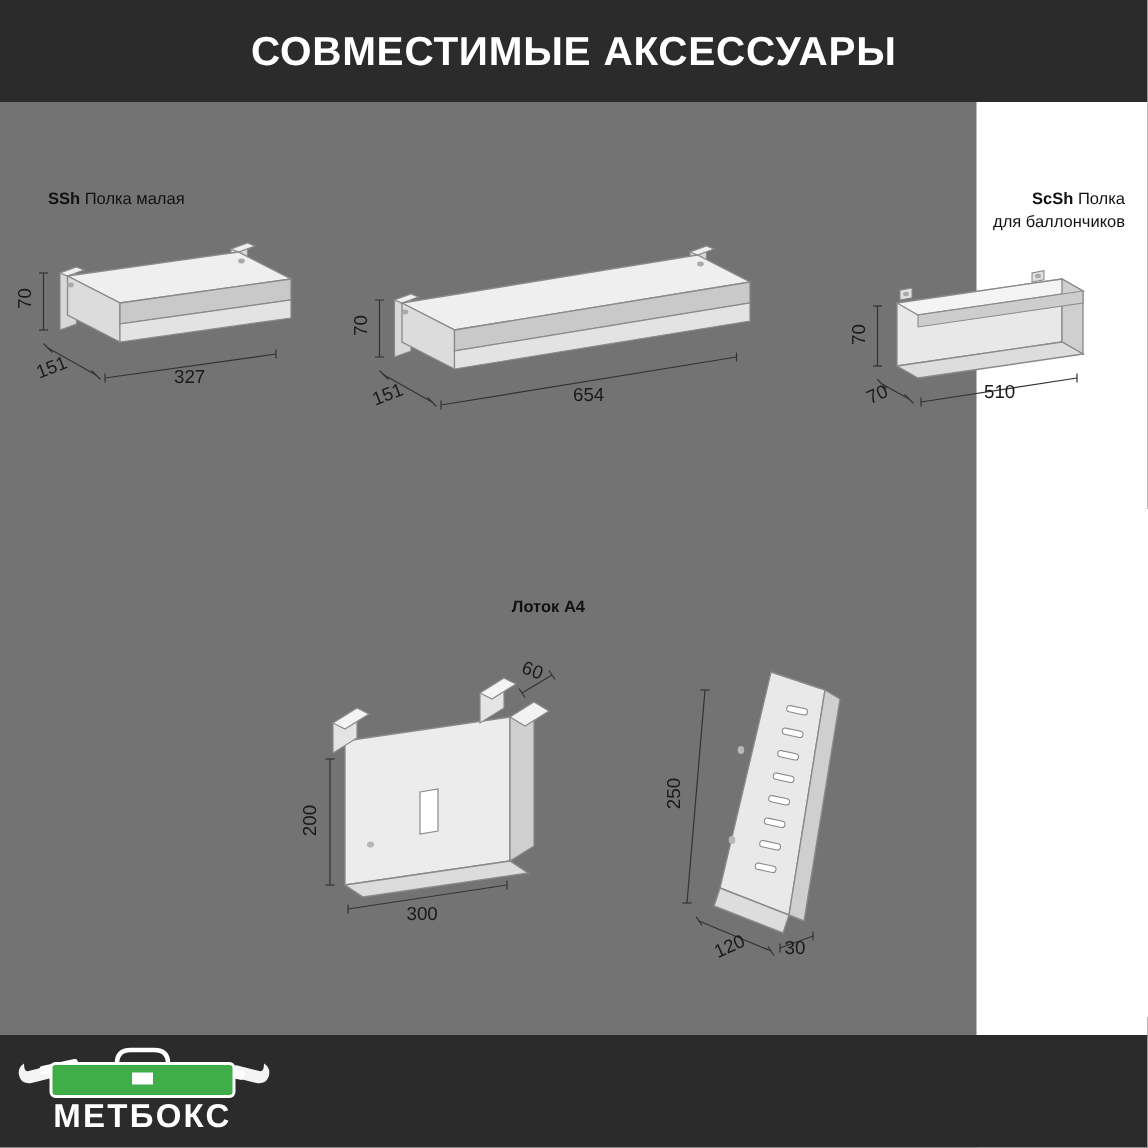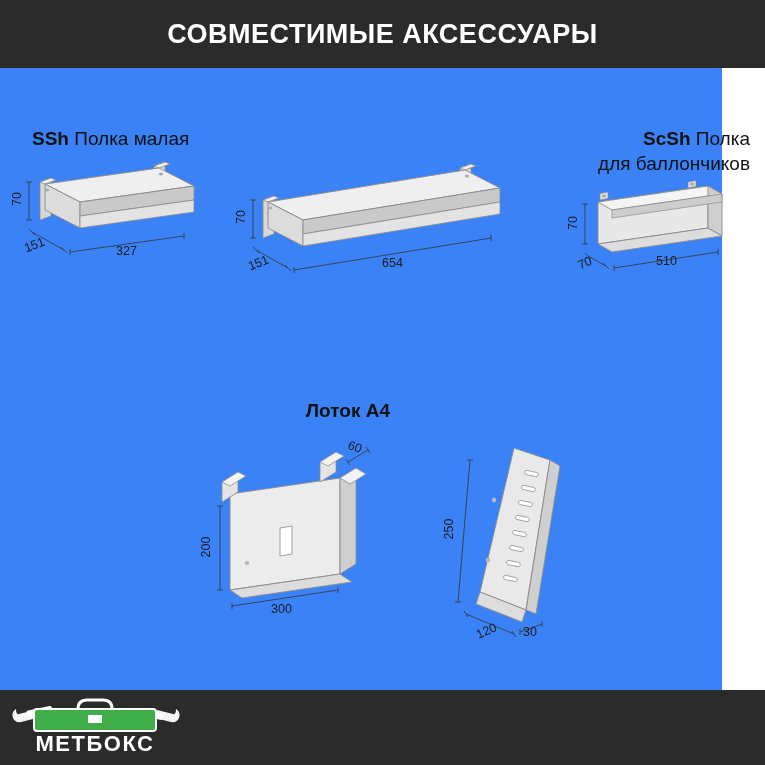--- a/index.html
+++ b/index.html
@@ -9,23 +9,23 @@
   body {
     width: 765px;
     height: 765px;
     background: #ffffff;
     font-family: "Liberation Sans", sans-serif;
     overflow: hidden;
     position: relative;
   }
   .page {
     position: relative;
-    width: 722px;
+    width: 651px;
     height: 765px;
-    background: #3b82f6;
+    background: #737373;
   }
 
   
   .header-bar {
     position: absolute;
     left: 0; top: 0;
     width: 765px;
     height: 68px;
     background: #2b2b2b;
     display: flex;
@@ -66,21 +66,21 @@
   .items-area {
     position: absolute;
     left: 0; top: 68px;
     width: 765px;
     height: 622px;
   }
   .item {
     position: absolute;
   }
   .item-caption {
-    font-size: 19px;
+    font-size: 11px;
     color: #111111;
     line-height: 1.32;
     font-family: "Liberation Sans", sans-serif;
   }
   .item-caption .code {
     font-weight: bold;
   }
   .caption-center { text-align: right; }
   .caption-left { text-align: left; }
 

